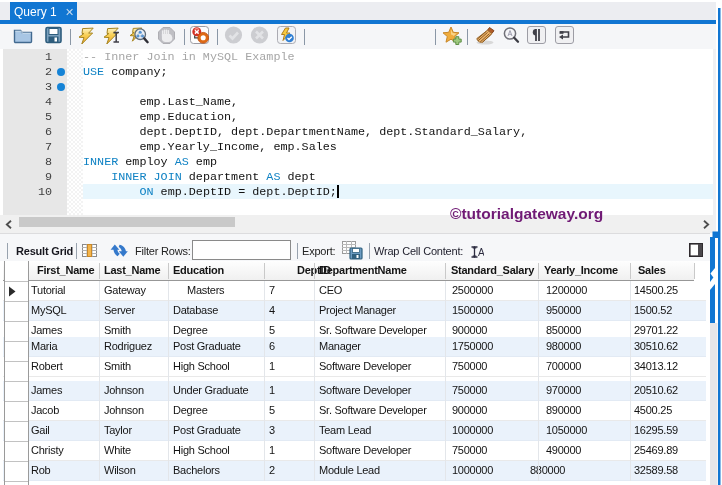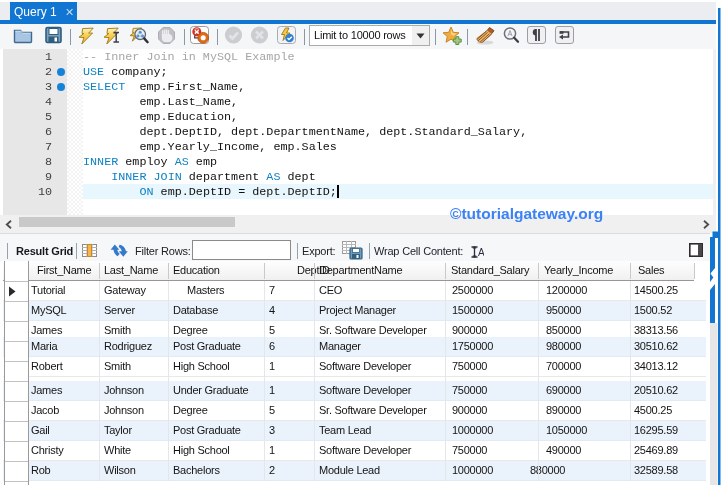--- a/index.html
+++ b/index.html
@@ -25,35 +25,35 @@
      background:conic-gradient(#f3f3f3 25%,#ffffff 25% 50%,#f3f3f3 50% 75%,#ffffff 75%);background-size:4px 4px;}
   #curline{position:absolute;left:83px;top:135px;width:630px;height:15px;background:#e8f6fd;}
   .ln{position:absolute;width:52px;text-align:right;font-size:11.76px;line-height:15px;color:#404040;}
   .dot{position:absolute;left:57px;width:8px;height:8px;border-radius:50%;background:#1583d6;}
   .cl{position:absolute;left:83px;font-size:11.76px;line-height:15px;white-space:pre;color:#111;}
   .kw{color:#0f82c4;} .cm{color:#a6a6a6;}
   #caret{position:absolute;left:337px;top:136px;width:1.5px;height:13px;background:#000;}
   
   #hscroll{left:0;top:215px;width:713px;height:18px;background:#f0f0f0;}
   #hthumb{position:absolute;left:19px;top:2px;width:216px;height:10px;background:#c9c9c9;}
-  #wm{left:450px;top:205px;font-size:15.5px;font-weight:bold;color:#3b82f6;letter-spacing:0px;}
+  #wm{left:450px;top:205px;font-size:15.5px;font-weight:bold;color:#701a75;letter-spacing:0px;}
   
   #resbar{left:0;top:233px;width:710px;height:28px;background:#f6f7f9;border-top:1px solid #dcdcde;}
   .rsep{position:absolute;top:6px;width:1px;height:16px;background:#98a2ae;}
   .rtxt{position:absolute;font-size:11px;color:#222;letter-spacing:-0.2px;}
   #filterbox{position:absolute;left:192px;top:6px;width:97px;height:18px;background:#fff;border:1px solid #8a8a8a;}
   #combo{position:absolute;left:309px;top:1px;width:119px;height:19px;background:#fff;border:1px solid #ababab;font-size:11px;letter-spacing:-0.2px;color:#111;}
   #combotext{position:absolute;left:4px;top:3px;}
   #comboarr{position:absolute;right:0;top:0;width:17px;height:19px;background:#f0f0f0;text-align:center;line-height:17px;}
   #comboarr svg{margin-top:7px;}
   
   #grid{left:0;top:261px;width:712px;height:224px;background:#fff;font-size:11px;letter-spacing:-0.25px;color:#141414;}
   #ghead{position:absolute;left:3px;top:0;width:691px;height:19px;
      background:linear-gradient(#fefefe,#f0f0f0);border-bottom:1px solid #979797;}
-  .htxt{position:absolute;top:3px;white-space:pre;}
+  .htxt{position:absolute;top:3px;white-space:pre;font-weight:bold;}
   .hline{position:absolute;top:2px;width:1px;height:16px;background:#c9c9c9;}
   .grow{position:absolute;left:3px;width:703px;height:20px;box-sizing:border-box;border-bottom:1px solid #e9e9e9;}
   .alt{background:#eaf2fb;border-bottom-color:#e2eaf4;}
   .gc{position:absolute;top:3px;white-space:pre;}
   .vline{position:absolute;width:1px;height:200px;background:#e3e6ea;}
   .selcol{position:absolute;left:4px;top:0;width:25px;height:224px;background:#fff;
      border-left:1px solid #9a9a9a;border-right:1px solid #9a9a9a;box-sizing:border-box;}
   .selline{position:absolute;left:5px;width:23px;height:1px;background:#c2c2c2;}
   
   #rstrip{left:708px;top:0;width:14px;height:485px;}
@@ -136,26 +136,20 @@
     <circle cx="9.5" cy="9" r="8.6" fill="#cccdd1"></circle>
     <path d="M6 5.5 L13 12.5 M13 5.5 L6 12.5" fill="none" stroke="#e2e3e6" stroke-width="2.6"></path>
   </svg>
   <svg class="ticon" style="left:277px;" width="19" height="18" viewBox="0 0 19 18">
     <rect x="0.5" y="0.5" width="18" height="17" rx="3" fill="#f2f3f5" stroke="#ababb3" stroke-width="1"></rect>
     <path d="M8.5 2 L4.5 8.5 h3 L6 14.5 L13 7 H9.5 L12 2 Z" fill="#f7c93e" stroke="#ad7d1e" stroke-width="1"></path>
     <circle cx="12.5" cy="12" r="4.3" fill="#2f7fd3"></circle>
     <path d="M10.5 12 l1.5 1.5 l2.8 -2.8" fill="none" stroke="#fff" stroke-width="1.3"></path>
   </svg>
   <div class="tsep" style="left:304px;"></div>
-  <div id="combo">
-      <span id="combotext">Limit to 10000 rows</span>
-    <span id="comboarr"><svg width="9" height="6" viewBox="0 0 9 6">
-          <path d="M0.5 0.5 h8 L4.5 5.5z" fill="#333"></path>
-        </svg></span>
-  </div>
   <div class="tsep" style="left:435px;"></div>
   <svg class="ticon" style="left:442px;" width="20" height="19" viewBox="0 0 20 19">
     <path d="M9 1 L11.3 6.3 L17 6.8 L12.7 10.5 L14 16.2 L9 13.2 L4 16.2 L5.3 10.5 L1 6.8 L6.7 6.3 Z" fill="#f0ac3c" stroke="#c8882a" stroke-width="1"></path>
     <path d="M9 3.5 L10.6 7.1 L14.5 7.4 L11.6 9.9 L10.5 8.9 L9 8.5 Z" fill="#f8d488"></path>
     <path d="M12.8 12.2 h3 v2.4 h2.4 v3 h-2.4 v2.4 h-3 v-2.4 h-2.4 v-3 h2.4 z" fill="#9dc87f" stroke="#5e8f46" stroke-width="1" transform="translate(1,-1.5)"></path>
   </svg>
   <div class="tsep" style="left:467px;"></div>
   <svg class="ticon" style="left:475px;" width="22" height="20" viewBox="0 0 22 20">
     <ellipse cx="10" cy="16.5" rx="8.5" ry="2" fill="#d8d8d8"></ellipse>
     <path d="M14.5 1.5 l4.5 3.2 l-2.3 3 l-4.5-3.2z" fill="#b05c28" stroke="#7d3c14" stroke-width="0.9"></path>
@@ -192,21 +186,20 @@
   <div class="ln" style="top:60.5px;">5</div>
   <div class="ln" style="top:75.5px;">6</div>
   <div class="ln" style="top:90.5px;">7</div>
   <div class="ln" style="top:105.5px;">8</div>
   <div class="ln" style="top:120.5px;">9</div>
   <div class="ln" style="top:135.5px;">10</div>
   <div class="dot" style="top:19px;"></div>
   <div class="dot" style="top:34px;"></div>
   <div class="cl" style="top:0.5px;"><span class="cm">-- Inner Join in MySQL Example</span></div>
   <div class="cl" style="top:15.5px;"><span class="kw">USE</span> company;</div>
-  <div class="cl" style="top:30.5px;"><span class="kw">SELECT</span>  emp.First_Name,</div>
   <div class="cl" style="top:45.5px;">        emp.Last_Name,</div>
   <div class="cl" style="top:75.5px;">        dept.DeptID, dept.DepartmentName, dept.Standard_Salary,</div>
   <div class="cl" style="top:60.5px;">        emp.Education,</div>
   <div class="cl" style="top:90.5px;">        emp.Yearly_Income, emp.Sales</div>
   <div class="cl" style="top:105.5px;"><span class="kw">INNER</span> employ <span class="kw">AS</span> emp</div>
   <div class="cl" style="top:120.5px;">    <span class="kw">INNER JOIN</span> department <span class="kw">AS</span> dept</div>
   <div class="cl" style="top:135.5px;">        <span class="kw">ON</span> emp.DeptID = dept.DeptID;</div>
   <div id="caret"></div>
 </div>
 
@@ -306,21 +299,21 @@
       <span class="gc" style="left:631px;">1500.52</span>
     </div>
   <div class="grow" style="top:60px;">
       <span class="gc" style="left:28px;">James</span>
       <span class="gc" style="left:101px;">Smith</span>
       <span class="gc" style="left:170px;">Degree</span>
       <span class="gc" style="left:266px;">5</span>
       <span class="gc" style="left:316px;">Sr. Software Developer</span>
       <span class="gc" style="left:449px;">900000</span>
       <span class="gc" style="left:543px;">850000</span>
-      <span class="gc" style="left:631px;">38313.56</span>
+      <span class="gc" style="left:631px;">29701.22</span>
     </div>
   <div class="grow alt" style="top:76px;padding-left:12px;">
       <span class="gc" style="left:28px;">Maria</span>
       <span class="gc" style="left:101px;">Rodriguez</span>
       <span class="gc" style="left:170px;">Post Graduate</span>
       <span class="gc" style="left:266px;">6</span>
       <span class="gc" style="left:316px;">Manager</span>
       <span class="gc" style="left:449px;">1750000</span>
       <span class="gc" style="left:543px;">980000</span>
       <span class="gc" style="left:631px;">30510.62</span>
@@ -335,21 +328,21 @@
       <span class="gc" style="left:543px;">700000</span>
       <span class="gc" style="left:631px;">34013.12</span>
     </div>
   <div class="grow alt" style="top:120px;">
       <span class="gc" style="left:28px;">James</span>
       <span class="gc" style="left:101px;">Johnson</span>
       <span class="gc" style="left:170px;">Under Graduate</span>
       <span class="gc" style="left:266px;">1</span>
       <span class="gc" style="left:316px;">Software Developer</span>
       <span class="gc" style="left:449px;">750000</span>
-      <span class="gc" style="left:543px;">690000</span>
+      <span class="gc" style="left:543px;">970000</span>
       <span class="gc" style="left:631px;">20510.62</span>
     </div>
   <div class="grow" style="top:140px;">
       <span class="gc" style="left:28px;">Jacob</span>
       <span class="gc" style="left:101px;">Johnson</span>
       <span class="gc" style="left:170px;">Degree</span>
       <span class="gc" style="left:266px;">5</span>
       <span class="gc" style="left:316px;">Sr. Software Developer</span>
       <span class="gc" style="left:449px;">900000</span>
       <span class="gc" style="left:543px;">890000</span>

